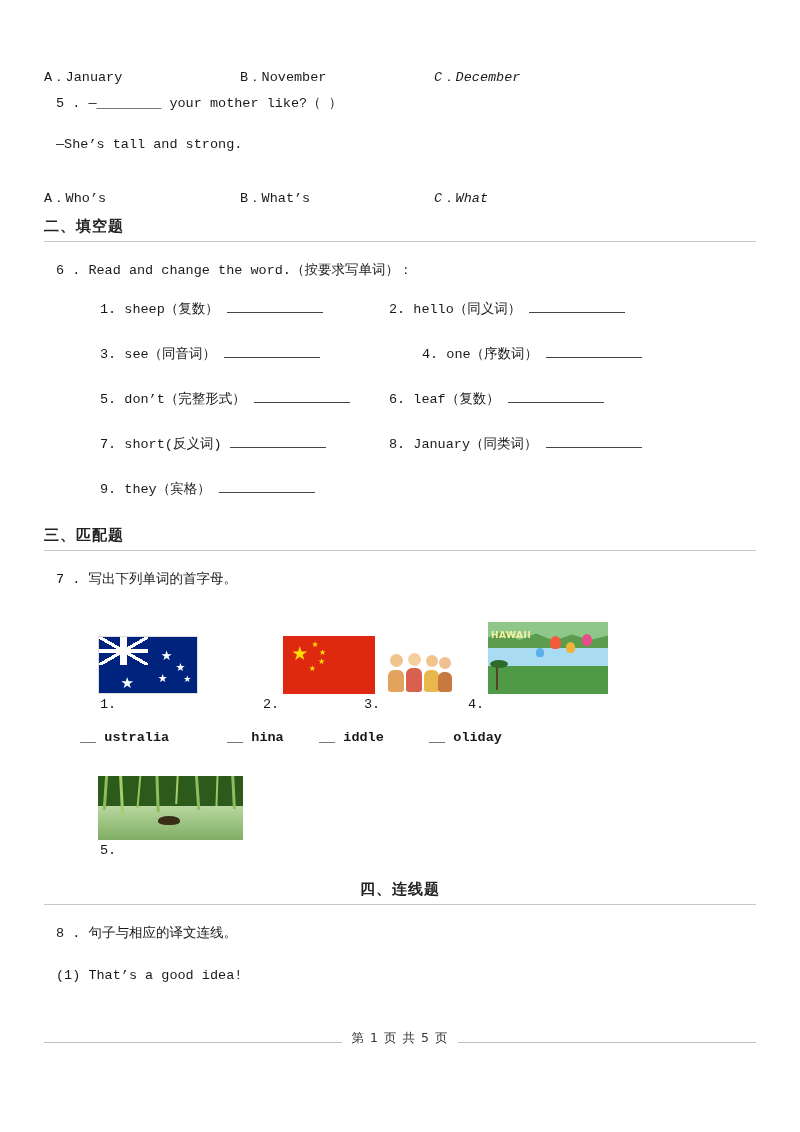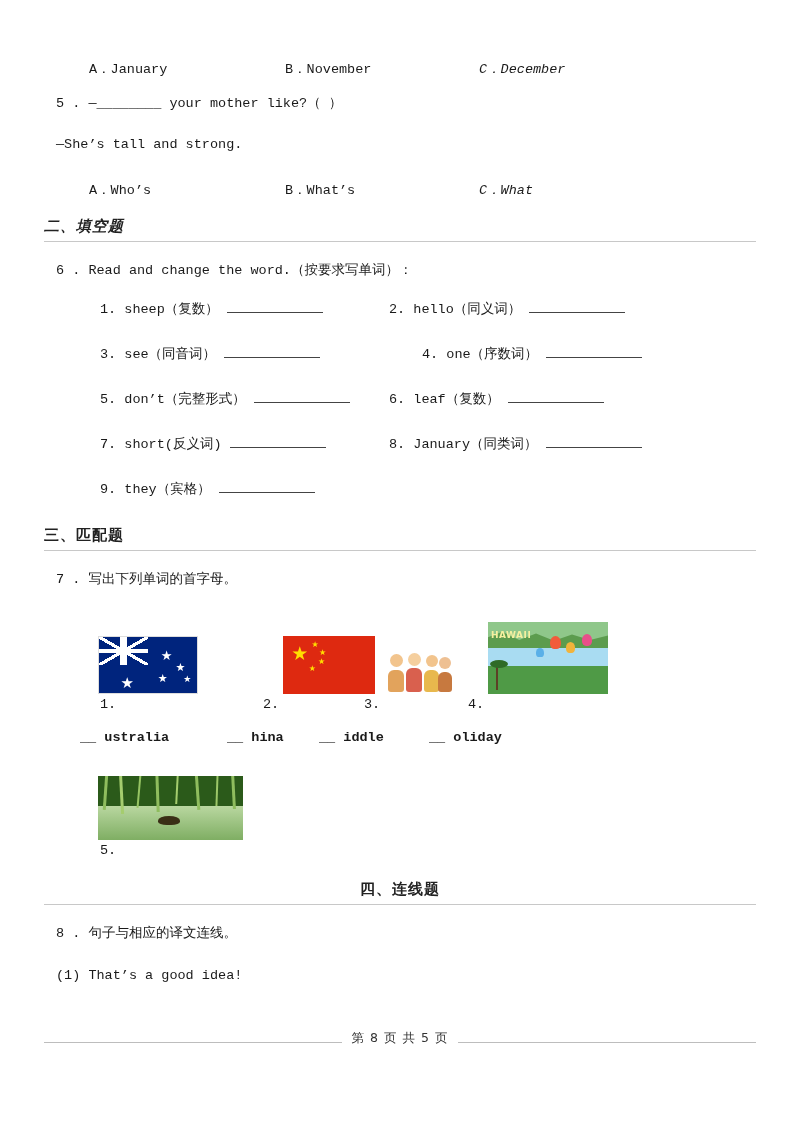--- a/index.html
+++ b/index.html
@@ -36,23 +36,22 @@
     letter-spacing: 0px;
     color: #1a1a1a;
   }
 
   .choice-row {
     position: relative;
     height: 20px;
   }
   .choice-row span {
     position: absolute;
-    top: 8px;
+    top: 16px;
     white-space: nowrap;
-    margin-left: 45px;
   }
   .c1 { left: 0px; }
   .c2 { left: 196px; }
   .c3 { left: 390px; font-style: italic; }
 
   .q-line {
     white-space: nowrap;
   }
 
   
@@ -228,21 +227,21 @@
     <div class="mono q-line" style="margin-top:22px; margin-left:12px;">5 .  —________ your mother like?（      ）</div>
 
     <div class="mono q-line" style="margin-top:25px; margin-left:12px;">—She’s tall and strong.</div>
 
     <div class="choice-row mono" style="margin-top:21px;">
       <span class="c1">A．Who’s</span>
       <span class="c2">B．What’s</span>
       <span class="c3">C．What</span>
     </div>
 
-    <div style="margin-top:24px;font-style:italic;">
+    <div style="margin-top:24px;">
       <div class="section-head">二、填空题</div>
       <div class="section-rule"></div>
     </div>
 
     <div class="mono q-line" style="margin-top:19px; margin-left:12px;">6 .  Read and change the word.（按要求写单词）：</div>
 
     <div class="fill-row mono" style="margin-top:21px;">
       <span class="left"><span>1.</span> <span>sheep（复数）</span> <span class="blank b-long"></span></span>
       <span class="right" style="left:345px;"><span>2.</span> <span>hello（同义词）</span> <span class="blank b-long"></span></span>
     </div>
@@ -367,15 +366,15 @@
 
     <div class="mono q-line" style="margin-top:19px; margin-left:12px;">8 .  句子与相应的译文连线。</div>
 
     <div class="mono q-line" style="margin-top:26px; margin-left:12px;">(1) That’s a good idea!</div>
 
   </div>
 
   <div class="footer">
     <div class="footer-line l"></div>
     <div class="footer-line r"></div>
-    <span class="footer-text">第 8 页 共 5 页</span>
+    <span class="footer-text">第 1 页 共 5 页</span>
   </div>
 </div>
 
 </body></html>

